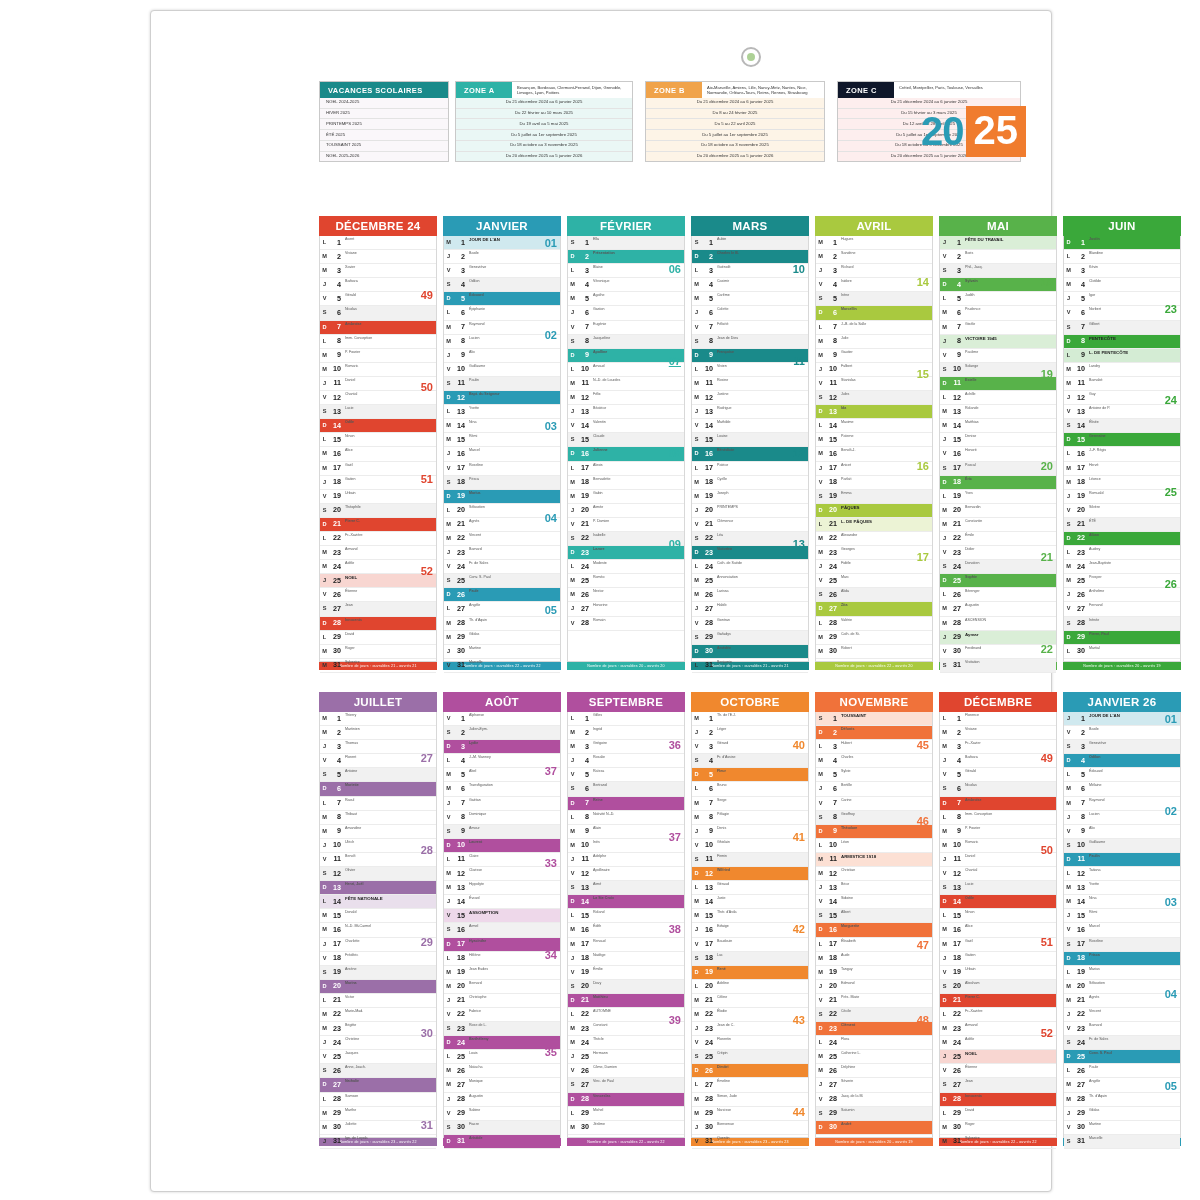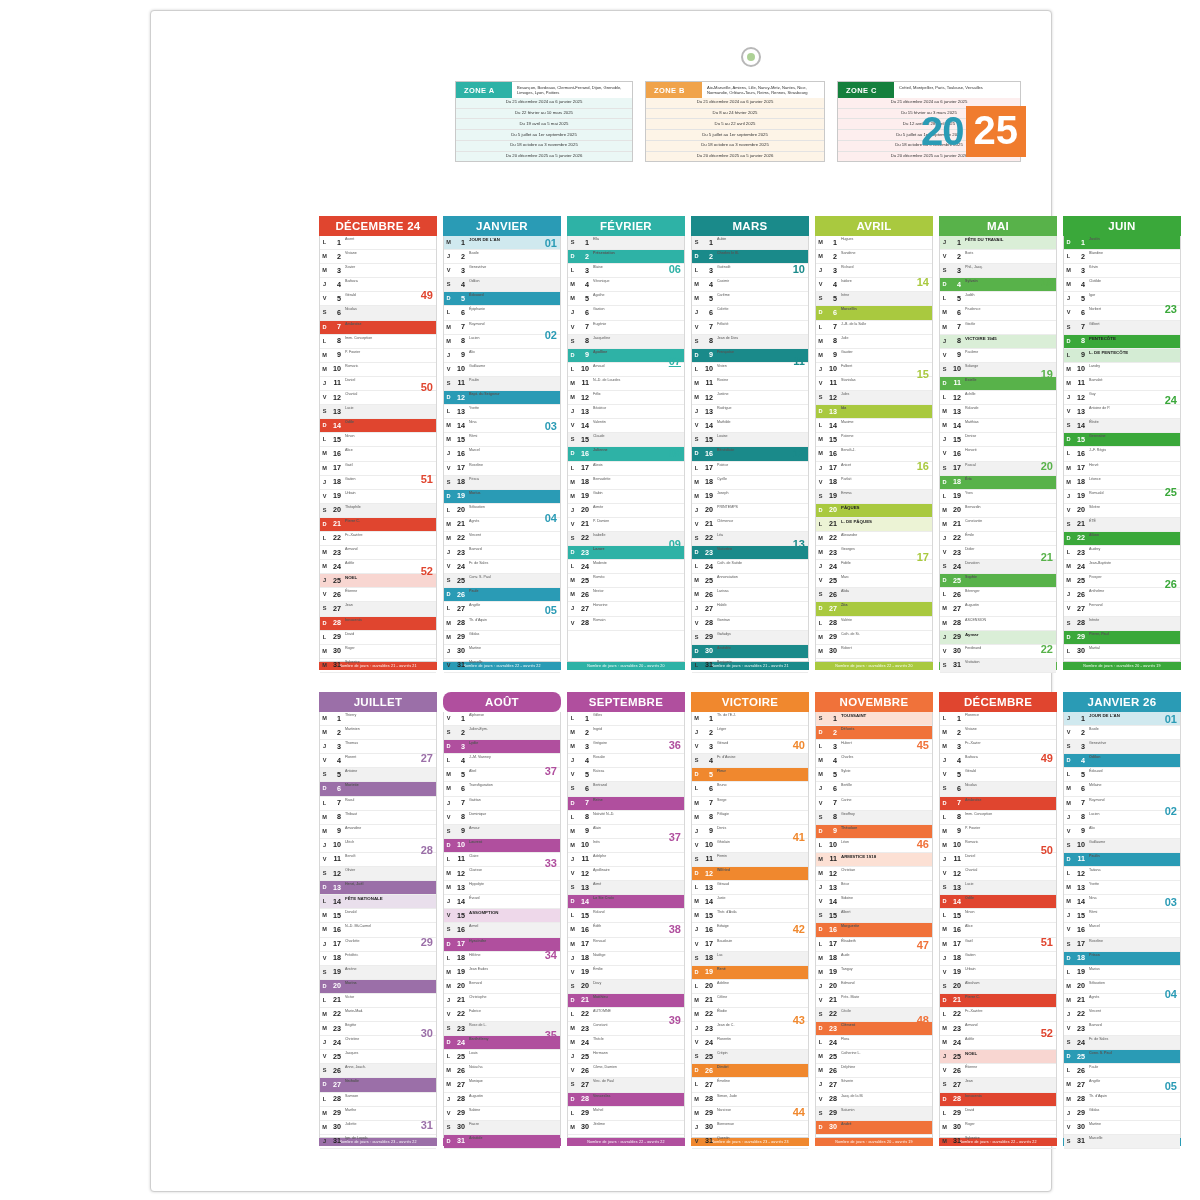--- a/index.html
+++ b/index.html
@@ -16,21 +16,21 @@
   .zrow{font-size:4.3px;color:#333;padding:2.4px 6px;border-bottom:1px solid #e3e3e3;line-height:1.15;}
   .zrow:last-child{border-bottom:none;}
 
   #vac{left:0;width:128px;}
   #vac .zhead{background:#1a8a8a;}
   #zoneA{left:136px;width:176px;}
   #zoneA .zhead{background:#2eb2a6;width:48px;border-bottom-right-radius:0;}
   #zoneB{left:326px;width:178px;}
   #zoneB .zhead{background:#f0a34a;width:48px;}
   #zoneC{left:518px;width:182px;}
-  #zoneC .zhead{background:#15803d;width:48px;}
+  #zoneC .zhead{background:#0f172a;width:48px;}
   .zhdrow{display:flex;align-items:flex-start;}
   .zhdrow .zt{flex:1;font-size:4.1px;color:#333;padding:3px 5px 2px 5px;line-height:1.25;}
   #zoneA .zbody{background:#eaf7f5;}
   #zoneB .zbody{background:#fdf4e7;}
   #zoneC .zbody{background:#fdeeee;}
   #vac .zbody{background:#faf7fa;}
 
   
   .year{position:absolute;right:25px;top:95px;display:flex;align-items:center;}
   .year .y20{font-size:40px;color:#2a9bb5;font-weight:bold;letter-spacing:-1px;}
@@ -58,20 +58,31 @@
   .row2 .mbody{height:425px;}
 </style>
 </head>
 <body>
 
 <div class="page">
   <div class="sheet">
     <div class="hole"></div>
 
     <div class="zones">
+      <div class="zbox" id="vac">
+        <div class="zhead">VACANCES SCOLAIRES</div>
+        <div class="zbody" id="vac-rows">
+            <div class="zrow">NOËL 2024-2025</div>
+            <div class="zrow">HIVER 2025</div>
+            <div class="zrow">PRINTEMPS 2025</div>
+            <div class="zrow">ÉTÉ 2025</div>
+            <div class="zrow">TOUSSAINT 2025</div>
+            <div class="zrow">NOËL 2025-2026</div>
+          </div>
+      </div>
       <div class="zbox" id="zoneA">
         <div class="zhdrow">
           <div class="zhead">ZONE A</div>
           <div class="zt">Besançon, Bordeaux, Clermont-Ferrand, Dijon, Grenoble, Limoges, Lyon, Poitiers</div>
         </div>
         <div class="zbody" id="zoneA-rows">
             <div class="zrow" style="text-align: center;">Du 21 décembre 2024 au 6 janvier 2025</div>
             <div class="zrow" style="text-align: center;">Du 22 février au 10 mars 2025</div>
             <div class="zrow" style="text-align: center;">Du 19 avril au 5 mai 2025</div>
             <div class="zrow" style="text-align: center;">Du 5 juillet au 1er septembre 2025</div>
@@ -1410,21 +1421,21 @@
               </div>
               <div class="wk" style="top: 40.3px; color: rgb(155, 111, 168);">27</div>
               <div class="wk" style="top: 132px; color: rgb(155, 111, 168);">28</div>
               <div class="wk" style="top: 223.7px; color: rgb(155, 111, 168);">29</div>
               <div class="wk" style="top: 315.4px; color: rgb(155, 111, 168);">30</div>
               <div class="wk" style="top: 407.1px; color: rgb(155, 111, 168);">31</div>
             </div>
             <div class="foot" style="background: rgb(155, 111, 168);">Nombre de jours : ouvrables 23 - ouvrés 22</div>
           </div>
           <div class="month">
-            <div class="mhead" style="background: rgb(176, 79, 158); border-radius: 8px;">AOÛT</div>
+            <div class="mhead" style="background: rgb(176, 79, 158);">AOÛT</div>
             <div class="mbody">
               <div class="day">
                 <span class="dl">V</span>
                 <span class="dn">1</span>
                 <span class="ds">Alphonse</span>
               </div>
               <div class="day alt">
                 <span class="dl">S</span>
                 <span class="dn">2</span>
                 <span class="ds">Julien-Eym.</span>
@@ -1570,21 +1581,21 @@
                 <span class="ds">Fiacre</span>
               </div>
               <div class="day sun" style="background: rgb(176, 79, 158);">
                 <span class="dl">D</span>
                 <span class="dn">31</span>
                 <span class="ds">Aristide</span>
               </div>
               <div class="wk" style="top: 53.4px; color: rgb(176, 79, 158);">37</div>
               <div class="wk" style="top: 145.1px; color: rgb(176, 79, 158);">33</div>
               <div class="wk" style="top: 236.8px; color: rgb(176, 79, 158);">34</div>
-              <div class="wk" style="top: 317px; color: rgb(176, 79, 158);">35</div>
+              <div class="wk" style="top: 334px; color: rgb(176, 79, 158);">35</div>
             </div>
             <div class="foot" style="background: rgb(176, 79, 158);">Nombre de jours : ouvrables 21 - ouvrés 20</div>
           </div>
           <div class="month">
             <div class="mhead" style="background: rgb(176, 79, 158);">SEPTEMBRE</div>
             <div class="mbody">
               <div class="day">
                 <span class="dl">L</span>
                 <span class="dn">1</span>
                 <span class="ds">Gilles</span>
@@ -1735,21 +1746,21 @@
                 <span class="ds">Jérôme</span>
               </div>
               <div class="wk" style="top: 27.2px; color: rgb(176, 79, 158);">36</div>
               <div class="wk" style="top: 118.9px; color: rgb(176, 79, 158);">37</div>
               <div class="wk" style="top: 211px; color: rgb(176, 79, 158);">38</div>
               <div class="wk" style="top: 302.3px; color: rgb(176, 79, 158);">39</div>
             </div>
             <div class="foot" style="background: rgb(176, 79, 158);">Nombre de jours : ouvrables 22 - ouvrés 22</div>
           </div>
           <div class="month">
-            <div class="mhead" style="background: rgb(240, 136, 46);">VICTOIRE</div>
+            <div class="mhead" style="background: rgb(240, 136, 46);">OCTOBRE</div>
             <div class="mbody">
               <div class="day">
                 <span class="dl">M</span>
                 <span class="dn">1</span>
                 <span class="ds">Th. de l'E.J.</span>
               </div>
               <div class="day">
                 <span class="dl">J</span>
                 <span class="dn">2</span>
                 <span class="ds">Léger</span>
@@ -2054,21 +2065,21 @@
                 <span class="dl">S</span>
                 <span class="dn">29</span>
                 <span class="ds">Saturnin</span>
               </div>
               <div class="day sun" style="background: rgb(240, 114, 58);">
                 <span class="dl">D</span>
                 <span class="dn">30</span>
                 <span class="ds">André</span>
               </div>
               <div class="wk" style="top: 27.2px; color: rgb(240, 114, 58);">45</div>
-              <div class="wk" style="top: 126px; color: rgb(240, 114, 58); margin-left: 23px;">46</div>
+              <div class="wk" style="top: 103px; color: rgb(240, 114, 58); margin-left: 23px;">46</div>
               <div class="wk" style="top: 210.6px; color: rgb(240, 114, 58); margin-top: 16px;">47</div>
               <div class="wk" style="top: 302.3px; color: rgb(240, 114, 58);">48</div>
             </div>
             <div class="foot" style="background: rgb(240, 114, 58);">Nombre de jours : ouvrables 20 - ouvrés 19</div>
           </div>
           <div class="month">
             <div class="mhead" style="background: rgb(224, 69, 47);">DÉCEMBRE</div>
             <div class="mbody">
               <div class="day">
                 <span class="dl">L</span>

